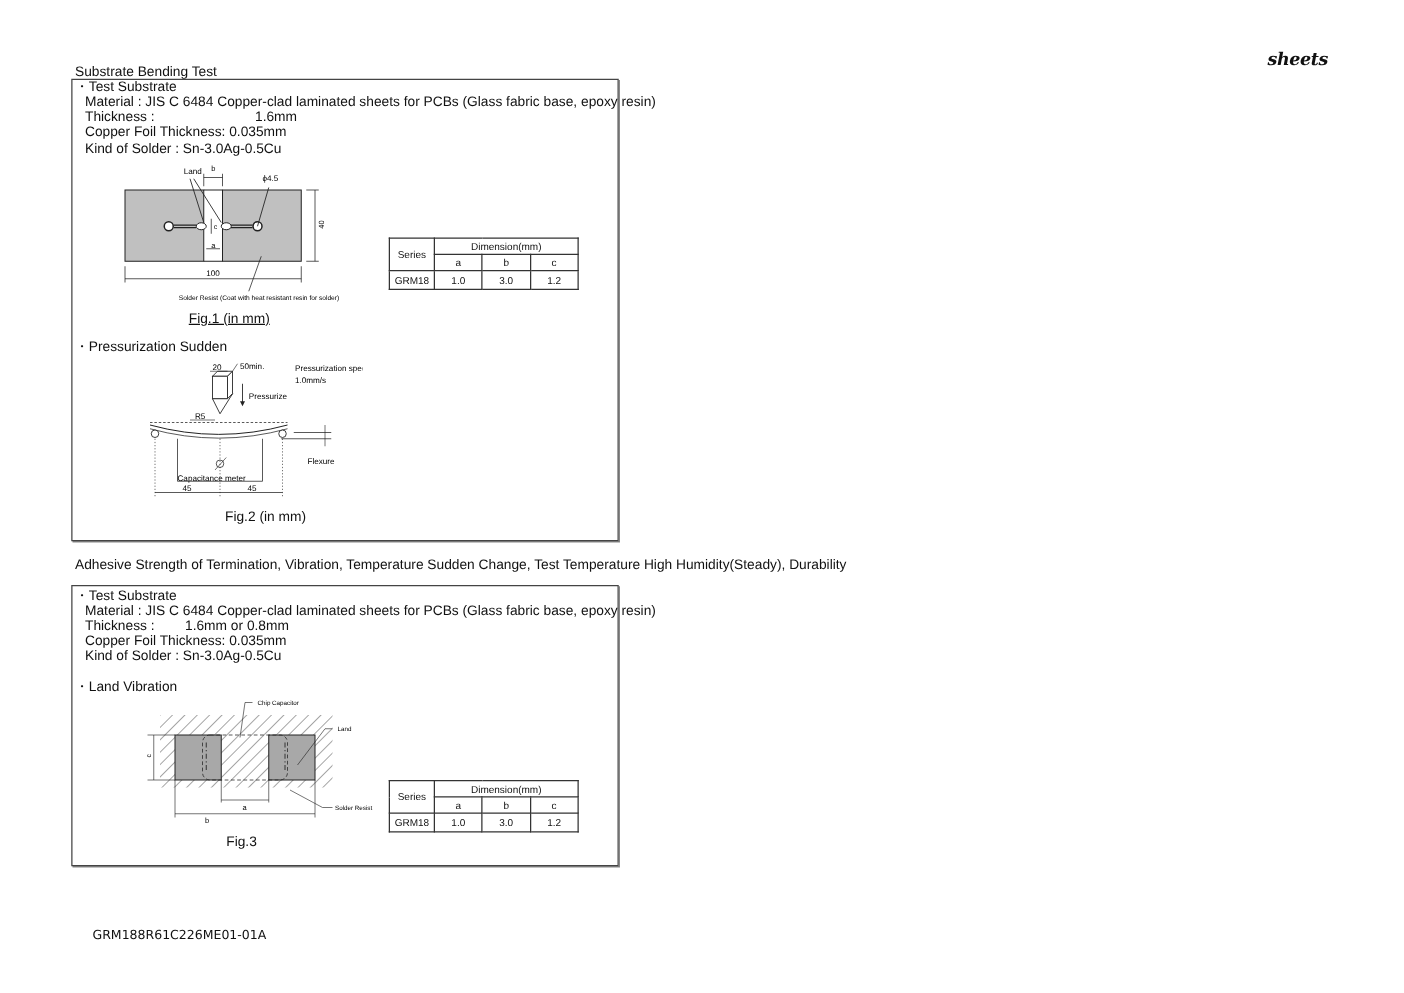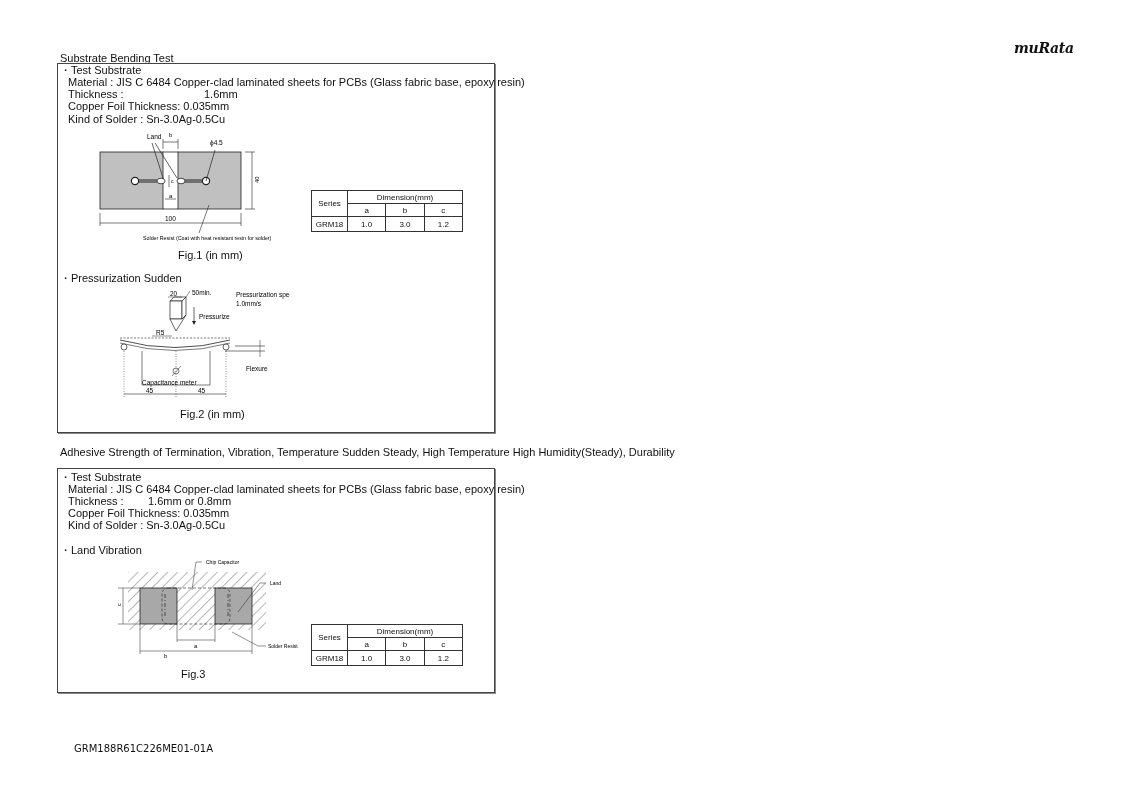--- a/index.html
+++ b/index.html
@@ -11,21 +11,21 @@
   .logo { font-family:"DejaVu Serif", serif; font-style:italic; font-weight:bold;
           font-size:14px; letter-spacing:-0.3px; color:#111; }
   table.dim { border-collapse:collapse; font-size:8px; position:absolute;margin-top:28px; }
   table.dim td { border:1px solid #333; text-align:center; padding:0; height:12px; }
   .docid { font-family:"DejaVu Sans", sans-serif; font-size:10px; }
   svg text { font-family:"Liberation Sans", sans-serif; }
 </style>
 </head>
 <body>
 
-<div class="abs logo" style="left:1014px; top:40px;">muRata</div>
+<div class="abs logo" style="left:1014px; top:40px;">sheets</div>
 
 <div class="abs t8" style="left:60px; top:53px;">Substrate Bending Test</div>
 
 <div class="box" style="left:57px; top:63px; width:436px; height:368px;"></div>
 
 <div class="abs t8" style="left:60px; top:65px;">・Test Substrate</div>
 <div class="abs t8" style="left:68px; top:77px;">Material : JIS C 6484  Copper-clad laminated sheets for PCBs (Glass fabric base, epoxy resin)</div>
 <div class="abs t8" style="left:68px; top:89px;">Thickness :</div>
 <div class="abs t8" style="left:164px; top:89px;margin-left:40px;">1.6mm</div>
 <div class="abs t8" style="left:68px; top:101px;">Copper Foil Thickness:  0.035mm</div>
@@ -70,21 +70,21 @@
   <line x1="114" y1="80" x2="104" y2="108" stroke="#222" stroke-width="0.6"></line>
   <text x="52" y="14" font-size="6.5">Land</text>
   <text x="74" y="12" font-size="6">b</text>
   <text x="115" y="20" font-size="6.5">ϕ4.5</text>
   <text x="76" y="58" font-size="5.5">c</text>
   <text x="74" y="73" font-size="6">a</text>
   <text x="162" y="60" font-size="6" transform="rotate(-90 162 58)">40</text>
   <text x="70" y="96" font-size="6.5">100</text>
   <text x="48" y="115" font-size="5.3">Solder Resist (Coat with heat resistant resin for solder)</text>
 </svg>
-<div class="abs t8" style="left:178px; top:250px;">Fig.1  (in mm)</div>
+<div class="abs t8" style="left:151px; top:250px;text-decoration:underline;">Fig.1  (in mm)</div>
 
 <table class="dim" style="left:311px; top:162px; width:152px;">
   <tbody>
       <tr>
     <td rowspan="2" style="width:35px;">Series</td>
     <td colspan="3">Dimension(mm)</td>
   </tr>
   <tr>
     <td>a</td>
     <td>b</td>
@@ -139,21 +139,21 @@
   <text x="126" y="21" font-size="6.5">1.0mm/s</text>
   <text x="89" y="34" font-size="6.5">Pressurize</text>
   <text x="46" y="50" font-size="6.5">R5</text>
   <text x="136" y="86" font-size="6.5">Flexure</text>
   <text x="32" y="100" font-size="6.5">Capacitance meter</text>
   <text x="36" y="108" font-size="6.5">45</text>
   <text x="88" y="108" font-size="6.5">45</text>
 </svg>
 <div class="abs t8" style="left:180px; top:409px;">Fig.2  (in mm)</div>
 
-<div class="abs t8" style="left:60px; top:447px;">Adhesive Strength of Termination, Vibration, Temperature Sudden Steady, High Temperature High Humidity(Steady), Durability</div>
+<div class="abs t8" style="left:60px; top:447px;">Adhesive Strength of Termination, Vibration, Temperature Sudden Change, Test Temperature High Humidity(Steady), Durability</div>
 
 <div class="box" style="left:57px; top:468px; width:436px; height:223px;"></div>
 
 <div class="abs t8" style="left:60px; top:472px;">・Test Substrate</div>
 <div class="abs t8" style="left:68px; top:484px;">Material : JIS C 6484  Copper-clad laminated sheets for PCBs (Glass fabric base, epoxy resin)</div>
 <div class="abs t8" style="left:68px; top:496px;">Thickness :</div>
 <div class="abs t8" style="left:148px; top:496px;">1.6mm or 0.8mm</div>
 <div class="abs t8" style="left:68px; top:508px;">Copper Foil Thickness:  0.035mm</div>
 <div class="abs t8" style="left:68px; top:520px;">Kind of Solder : Sn-3.0Ag-0.5Cu</div>
 

